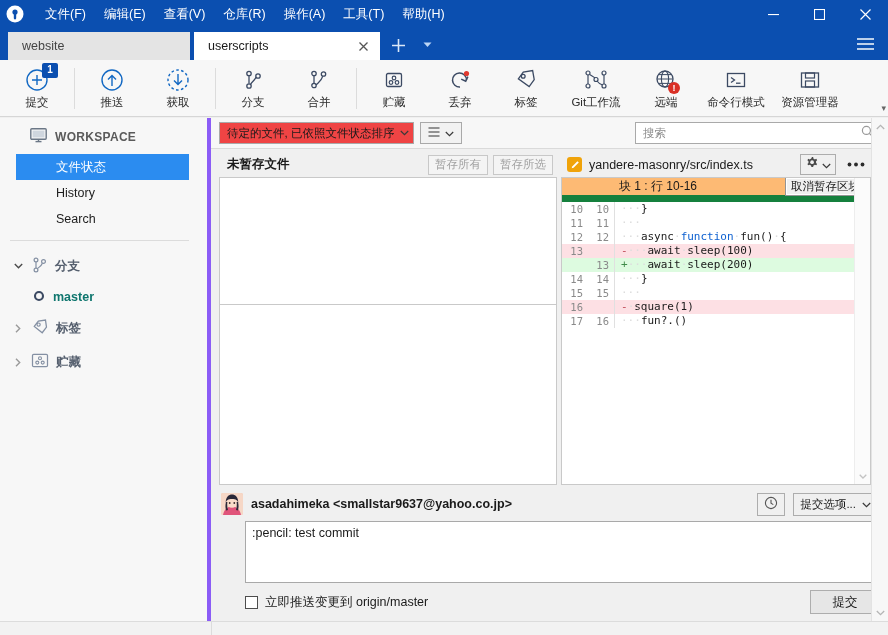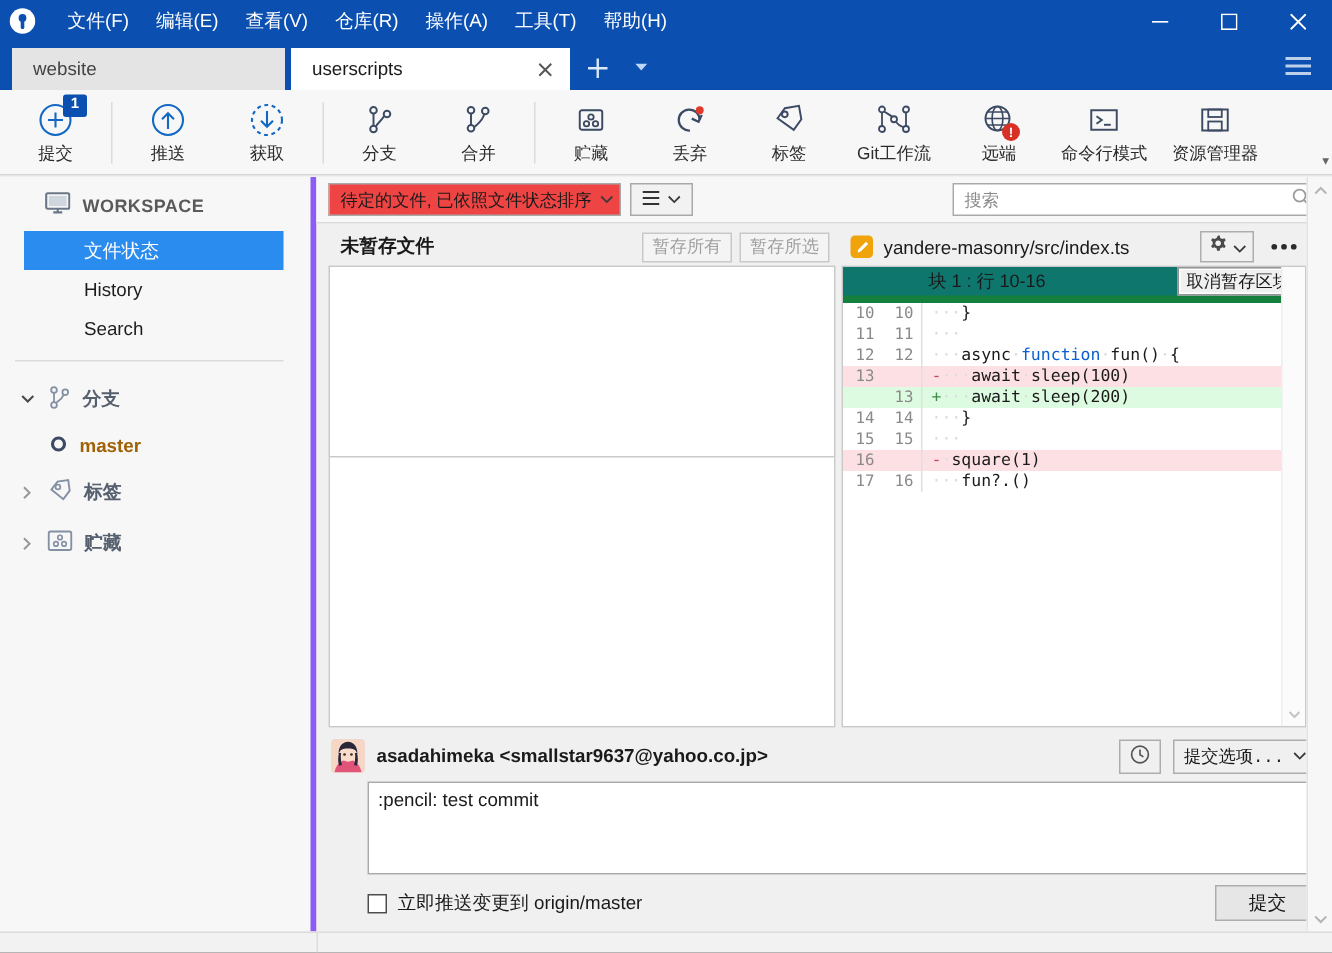--- a/index.html
+++ b/index.html
@@ -134,21 +134,21 @@
   }
   .sb-row.selected { background: #2b8cf0; color: #ffffff; margin: 0 18px 0 16px; padding-left: 40px; }
   .sb-divider { height:1px; background: #dcdcdc; margin: 8px 18px 8px 10px; }
   .sb-group {
     height: 34px; display: flex; align-items: center; gap: 7px;
     padding-left: 12px; font-size: 12.5px; font-weight: bold; color: #555f6e;
   }
   .sb-caret { width: 12px; color: #8a8a8a; font-size: 10px; display:flex; align-items:center; justify-content:center;}
   .sb-child {
     height: 28px; display: flex; align-items: center; gap: 8px;
-    padding-left: 33px; font-size: 12.5px; font-weight: bold; color: #a16207;
+    padding-left: 33px; font-size: 12.5px; font-weight: bold; color: #0f766e;
   }
 
   
   .main {
     position: absolute; left: 211px; top: 118px; right: 0; bottom: 14px;
     background: #f0f0f0;
   }
   .filterbar {
     position: absolute; left: 0; top: 0; right: 0; height: 31px;
     background: #f7f7f7;
@@ -228,21 +228,21 @@
   .dots-btn {
     width: 26px; height: 21px; display: flex; align-items: center; justify-content: center;
     color: #2b2b2b; font-size: 14px; letter-spacing: 1px;
   }
   .diff-body {
     position: absolute; left: 0; right: 0; top: 25px; bottom: 0;
     background: #ffffff; border: 1px solid #c9c9c9;
     overflow: hidden;
   }
   .hunk-head {
-    height: 24px; background: #0f766e; border-bottom: 5px solid #15803d;
+    height: 24px; background: #fdba74; border-bottom: 7px solid #15803d;
     display: flex; align-items: center; padding-left: 57px; padding-right: 4px;
     font-size: 12px; color: #1a1a1a;
   }
   .hunk-head .hh-title { flex: 1; }
   .hunk-btn {
     height: 19px; border: 1px solid #949494; background: #f0f0f0;
     font-size: 11.5px; padding: 0 5px; display: flex; align-items: center;
     box-shadow: 0 0 0 1px #ffffff inset;
   }
   .code-line {
@@ -275,21 +275,21 @@
     background: #f2c4b0; position: relative; flex: none;
   }
   .identity { font-size: 12.5px; font-weight: bold; color: #1a1a1a; flex: 1; }
   .clock-btn {
     width: 28px; height: 23px; border: 1px solid #adadad; background: #f0f0f0;
     display: flex; align-items: center; justify-content: center;
   }
   .opts-btn {
     height: 23px; border: 1px solid #adadad; background: #f0f0f0;
     display: flex; align-items: center; gap: 6px; padding: 0 6px;
-    font-size: 11.5px; color: #1a1a1a; font-family: Liberation Mono, monospace;
+    font-size: 11.5px; color: #1a1a1a;
   }
   .msgbox {
     position: absolute; left: 26px; right: 0; top: 32px; height: 62px;
     background: #ffffff; border: 1px solid #a9a9a9;
     padding: 4px 6px; font-size: 12.5px; color: #1a1a1a;
   }
   .commit-bottom {
     position: absolute; left: 26px; right: 0; bottom: 2px; height: 26px;
     display: flex; align-items: center;
   }

